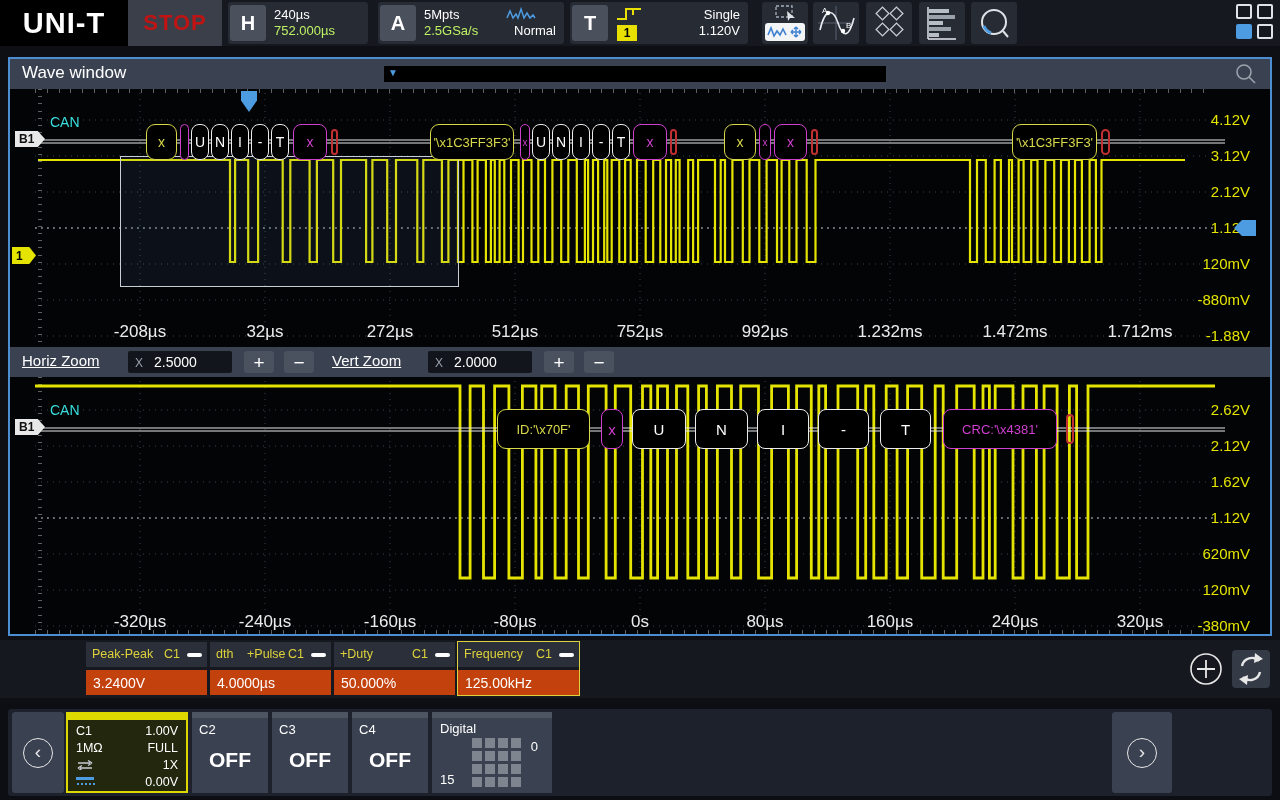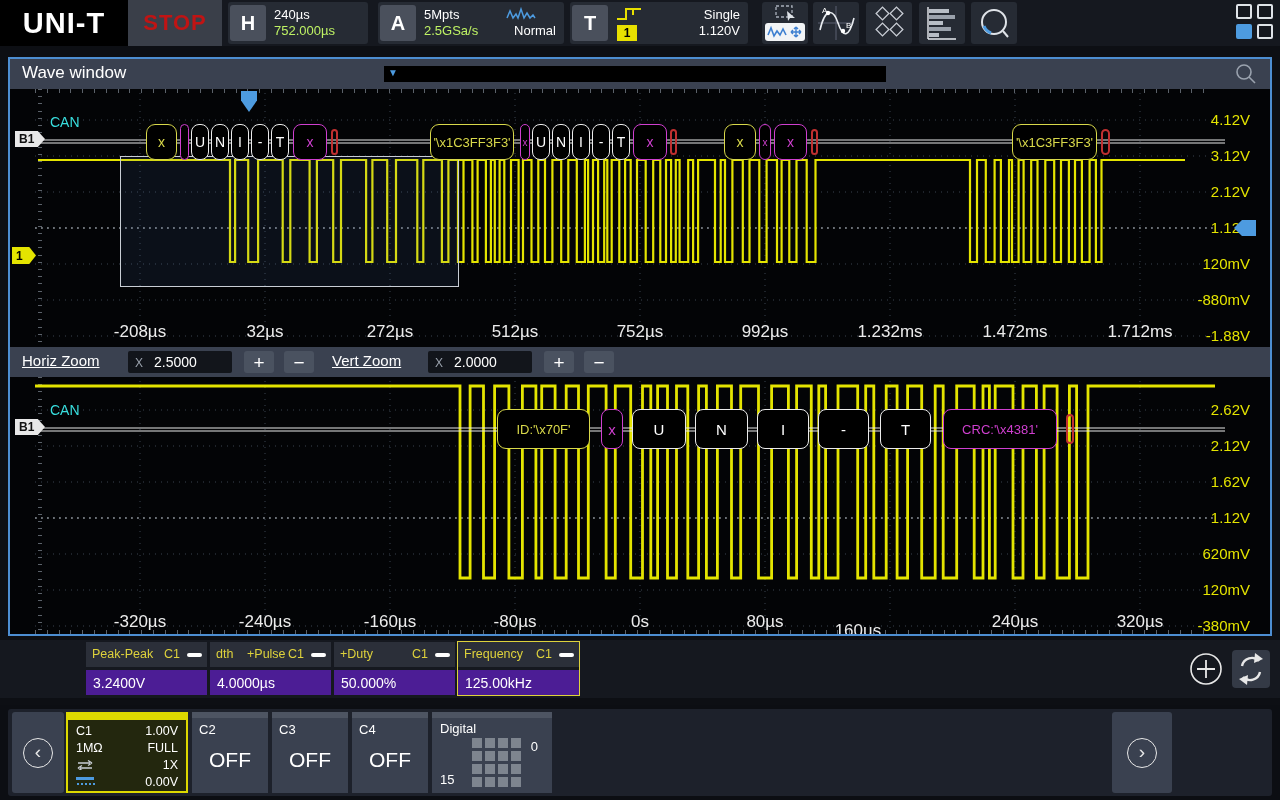--- a/index.html
+++ b/index.html
@@ -81,39 +81,39 @@
   .mitems{position:absolute;left:8px;top:2px;width:74px;}
   .mrow{height:25px;background:#3d4350;color:#fff;font-size:13px;display:flex;align-items:center;
         justify-content:center;margin-bottom:3px;}
   .mcell{position:absolute;top:2px;width:121px;height:53px;box-sizing:border-box;}
   .mcell.selected{outline:1px solid #ded23c;}
   .mhead{position:relative;height:25px;background:#2b2f39;}
   .mname{position:absolute;left:6px;top:5px;font-size:12.5px;color:#ded23c;white-space:nowrap;}
   .mname2{position:absolute;left:37px;top:5px;font-size:12.5px;color:#ded23c;width:38px;overflow:hidden;white-space:nowrap;}
   .msrc{position:absolute;right:27px;top:5px;font-size:12.5px;color:#ded23c;}
   .mdash{position:absolute;right:5px;top:11px;width:15px;height:4px;background:#fff;border-radius:2px;}
-  .mval{height:25px;margin-top:3px;background:#4c1d95;color:#fff;font-size:14px;display:flex;align-items:center;padding-left:7px;}
+  .mval{height:25px;margin-top:3px;background:#c2410c;color:#fff;font-size:14px;display:flex;align-items:center;padding-left:7px;}
   .mplus{position:absolute;left:1188px;top:11px;}
   .mrefresh{position:absolute;left:1232px;top:10px;width:38px;height:38px;background:#343a46;border-radius:4px;}
 
   
   .chanbar{position:absolute;left:0;top:705px;width:1280px;height:95px;background:#0c0e13;}
   .chanstrip{position:absolute;left:8px;top:4px;width:1264px;height:87px;background:#1d212b;border-radius:3px;}
   .navbtn{position:absolute;top:7px;height:81px;background:#3a4150;border-radius:3px;
           display:flex;align-items:center;justify-content:center;}
   .navcircle{width:30px;height:30px;border:1.5px solid #e8e8e8;border-radius:50%;color:#e8e8e8;
              display:flex;align-items:center;justify-content:center;font-size:19px;padding-bottom:2px;box-sizing:border-box;}
   .c1card{position:absolute;left:66px;top:7px;width:122px;height:81px;border:2px solid #ddd900;
           background:#23270e;box-sizing:border-box;}
   .c1top{height:6px;background:#ddd900;}
   .c1row{display:flex;justify-content:space-between;padding:0 8px;color:#fff;font-size:12.5px;height:17px;align-items:center;}
   .offcard{position:absolute;top:7px;width:76px;height:81px;background:#3a4150;}
   .offtop{height:6px;background:#4d5462;}
   .offname{position:absolute;left:7px;top:10px;color:#fff;font-size:13px;}
-  .offstate{position:absolute;left:0;top:36px;width:100%;text-align:center;color:#fff;font-weight:normal;font-size:21px;}
+  .offstate{position:absolute;left:0;top:36px;width:100%;text-align:center;color:#fff;font-weight:bold;font-size:21px;}
   .digcard{position:absolute;left:432px;top:7px;width:120px;height:81px;background:#3a4150;}
   .digtop{height:6px;background:#4d5462;}
   .diglabel{position:absolute;left:8px;top:9px;color:#fff;font-size:13px;}
   .dgrid{position:absolute;left:40px;top:26px;display:grid;grid-template-columns:repeat(4,10px);grid-gap:3px;}
   .dsq{width:10px;height:10px;background:#7e858f;}
   .dig0{position:absolute;right:14px;top:27px;color:#fff;font-size:13px;}
   .dig15{position:absolute;left:8px;bottom:6px;color:#fff;font-size:13px;}
   .statuspanel{position:absolute;left:1176px;top:7px;width:96px;height:81px;background:#262b35;}
   .sp-time{position:absolute;right:10px;top:41px;color:#fff;font-size:16px;}
   .sp-date{position:absolute;right:5px;bottom:4px;color:#fff;font-size:15px;}
@@ -355,21 +355,21 @@
         <div class="vlabel" style="top: 132px;">1.12V</div>
         <div class="vlabel" style="top: 168px;">620mV</div>
         <div class="vlabel" style="top: 204px;">120mV</div>
         <div class="vlabel" style="top: 240px;">-380mV</div>
         <div class="tlabel" style="left: 130px; top: 235px;">-320µs</div>
         <div class="tlabel" style="left: 255px; top: 235px;">-240µs</div>
         <div class="tlabel" style="left: 380px; top: 235px;">-160µs</div>
         <div class="tlabel" style="left: 505px; top: 235px;">-80µs</div>
         <div class="tlabel" style="left: 630px; top: 235px;">0s</div>
         <div class="tlabel" style="left: 755px; top: 235px;">80µs</div>
-        <div class="tlabel" style="left: 848px; top: 235px; margin-top: 9px;">160µs</div>
+        <div class="tlabel" style="left: 880px; top: 235px;">160µs</div>
         <div class="tlabel" style="left: 1005px; top: 235px;">240µs</div>
         <div class="tlabel" style="left: 1130px; top: 235px;">320µs</div>
         <div class="bus-tag" style="top: 42px;">B1</div>
         <div class="proto-label" style="top: 25px;">CAN</div>
       </div>
   </div>
 
   <div class="measurebar">
     <div id="measure-cells">
         <div class="mcell" style="left: 86px;">

